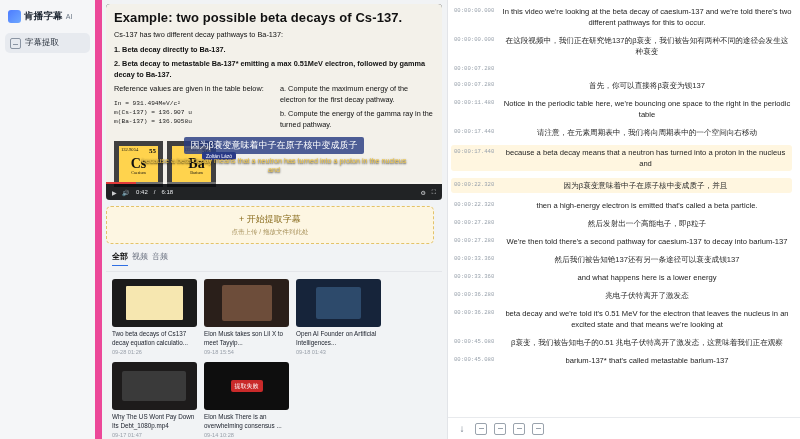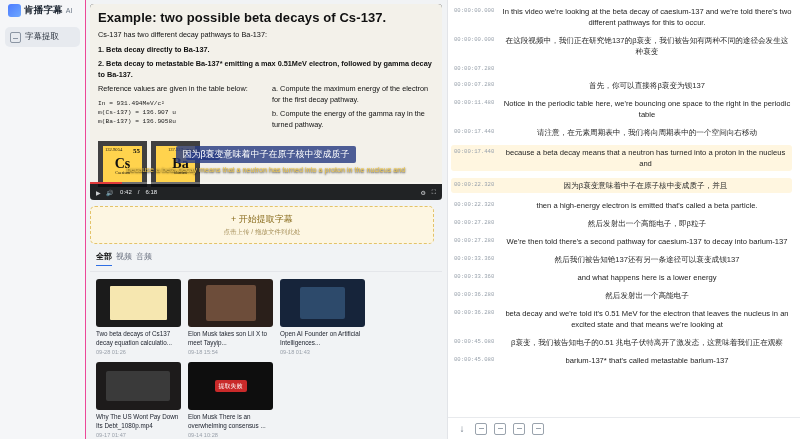--- a/index.html
+++ b/index.html
@@ -12,23 +12,24 @@
   }
   .app {
     width: 800px; height: 439px;
     display: flex;
     position: relative;
     background: #f1f3f5;
   }
 
   
   .sidebar {
-    width: 86px;
+    width: 102px;
     background: #f5f6f8;
-    border-right: 1px solid #ec4899;
+    border-right: 7px solid #ec4899;
+    padding-top: 6px;
     flex-shrink: 0;
   }
   .brand {
     display: flex;
     align-items: center;
     gap: 3px;
     padding: 4px 6px 8px 8px;
   }
   .brand-logo {
     width: 13px; height: 13px;
@@ -576,21 +577,21 @@
       <div class="trow">
         <div class="ttime">00:00:33.360</div>
         <div class="ttext cn">然后我们被告知铯137还有另一条途径可以衰变成钡137</div>
       </div>
       <div class="trow">
         <div class="ttime">00:00:33.360</div>
         <div class="ttext">and what happens here is a lower energy</div>
       </div>
       <div class="trow">
         <div class="ttime">00:00:36.280</div>
-        <div class="ttext cn">然后发射出一个高能电子</div>
+        <div class="ttext cn">兆电子伏特离开了激发态</div>
       </div>
       <div class="trow">
         <div class="ttime">00:00:36.280</div>
         <div class="ttext">beta decay and we're told it's 0.51 MeV for the electron that leaves the nucleus in an excited state and that means we're looking at</div>
       </div>
       <div class="trow">
         <div class="ttime">00:00:45.080</div>
         <div class="ttext cn">β衰变，我们被告知电子的0.51 兆电子伏特离开了激发态，这意味着我们正在观察</div>
       </div>
       <div class="trow">

